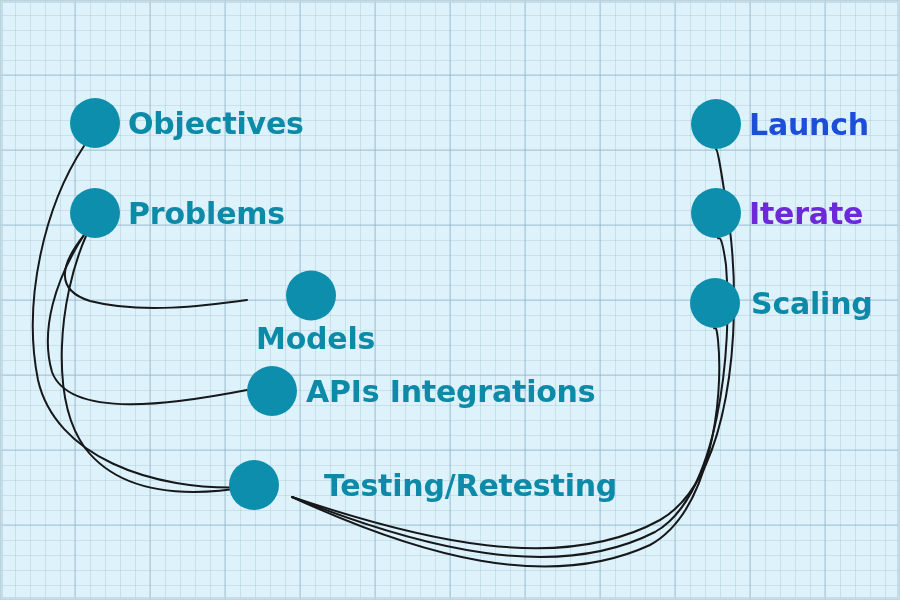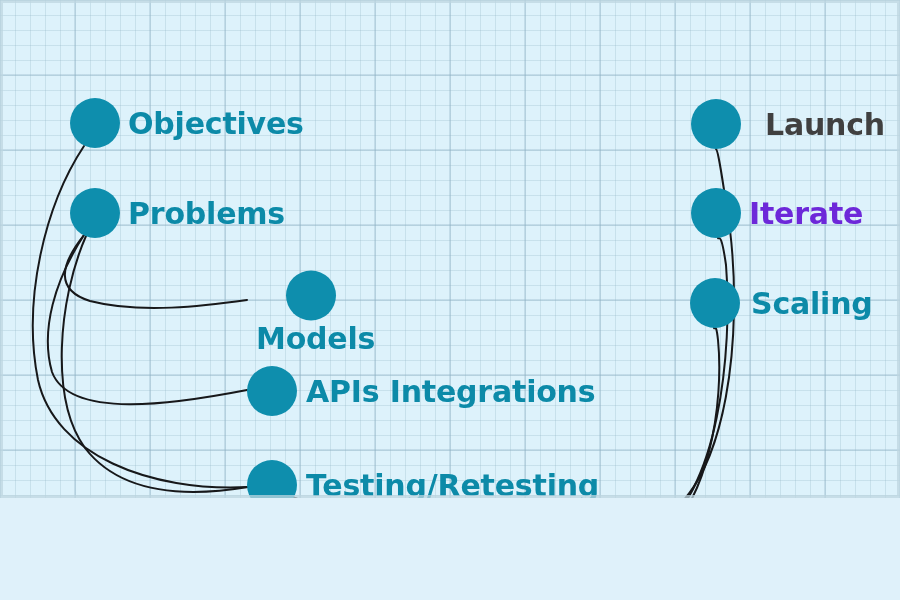--- a/index.html
+++ b/index.html
@@ -4,21 +4,21 @@
 <title>Process Flow Graph</title>
 <style>
   html, body {
     margin: 0;
     padding: 0;
     background: #dff1fa;
   }
   #canvas {
     position: relative;
     width: 900px;
-    height: 498px;
+    height: 600px;
     overflow: hidden;
     background-color: #ddf2fb;
     font-family: "DejaVu Sans", "Liberation Sans", sans-serif;
     text-decoration: underline;
   }
   
   .grid-layer {
     position: absolute;
     inset: 0;
     background-image:
@@ -103,27 +103,27 @@
         <span class="node-label" style="color: rgb(12, 138, 168); font-size: 30px; margin-left: 8px;">Problems</span>
       </div>
       <div class="node" style="left: 247px; top: 313px; flex-direction: column;">
         <div class="node-dot" style="width: 50px; height: 50px; background: rgb(14, 142, 173);"></div>
         <span class="node-label" style="color: rgb(12, 138, 168); font-size: 30px; margin-left: 9px;">Models</span>
       </div>
       <div class="node" style="left: 247px; top: 391px; text-align: right;">
         <div class="node-dot" style="width: 50px; height: 50px; background: rgb(14, 142, 173);"></div>
         <span class="node-label" style="color: rgb(12, 138, 168); font-size: 30px; margin-left: 9px;">APIs Integrations</span>
       </div>
-      <div class="node" style="left: 247px; top: 485px;">
+      <div class="node" style="left: 229px; top: 485px; gap: 36px;">
         <div class="node-dot" style="width: 50px; height: 50px; background: rgb(14, 142, 173);"></div>
         <span class="node-label" style="color: rgb(12, 138, 168); font-size: 30px; margin-left: 9px;">Testing/Retesting</span>
       </div>
       <div class="node" style="left: 691px; top: 124px;">
         <div class="node-dot" style="width: 50px; height: 50px; background: rgb(14, 142, 173);"></div>
-        <span class="node-label" style="color: #404040; font-size: 30px; margin-left: 24px;">Launch</span>
+        <span class="node-label" style="color: #1d4ed8; font-size: 30px; margin-left: 8px;">Launch</span>
       </div>
       <div class="node" style="left: 691px; top: 213px;">
         <div class="node-dot" style="width: 50px; height: 50px; background: rgb(14, 142, 173);"></div>
         <span class="node-label" style="color: #6d28d9; font-size: 30px; margin-left: 8px;">Iterate</span>
       </div>
       <div class="node" style="left: 690px; top: 303px;">
         <div class="node-dot" style="width: 50px; height: 50px; background: rgb(14, 142, 173);"></div>
         <span class="node-label" style="color: rgb(12, 138, 168); font-size: 30px; margin-left: 11px;">Scaling</span>
       </div>
     </div>

